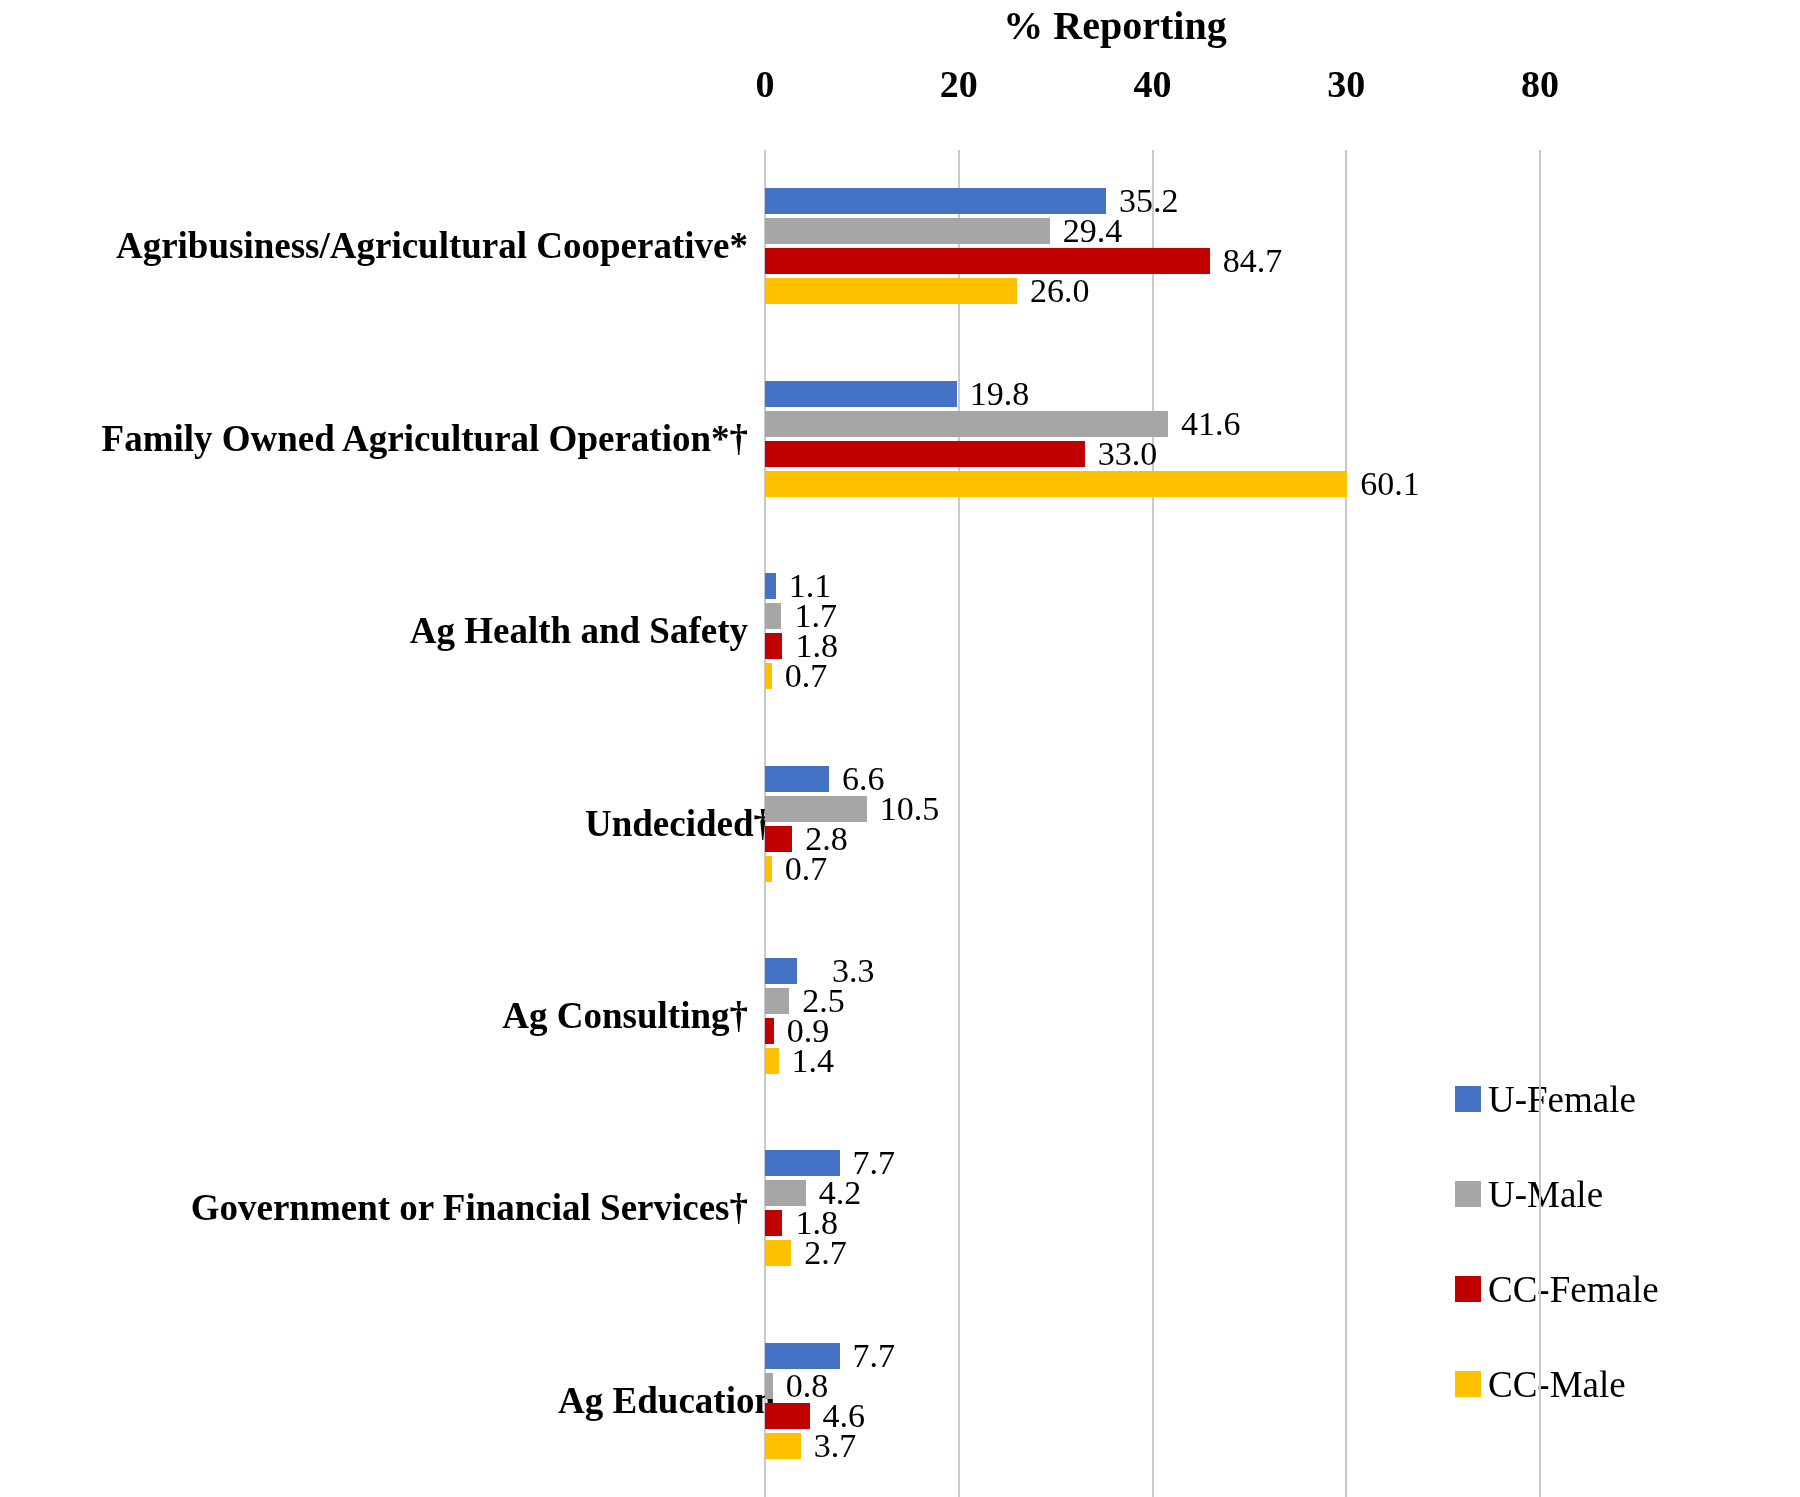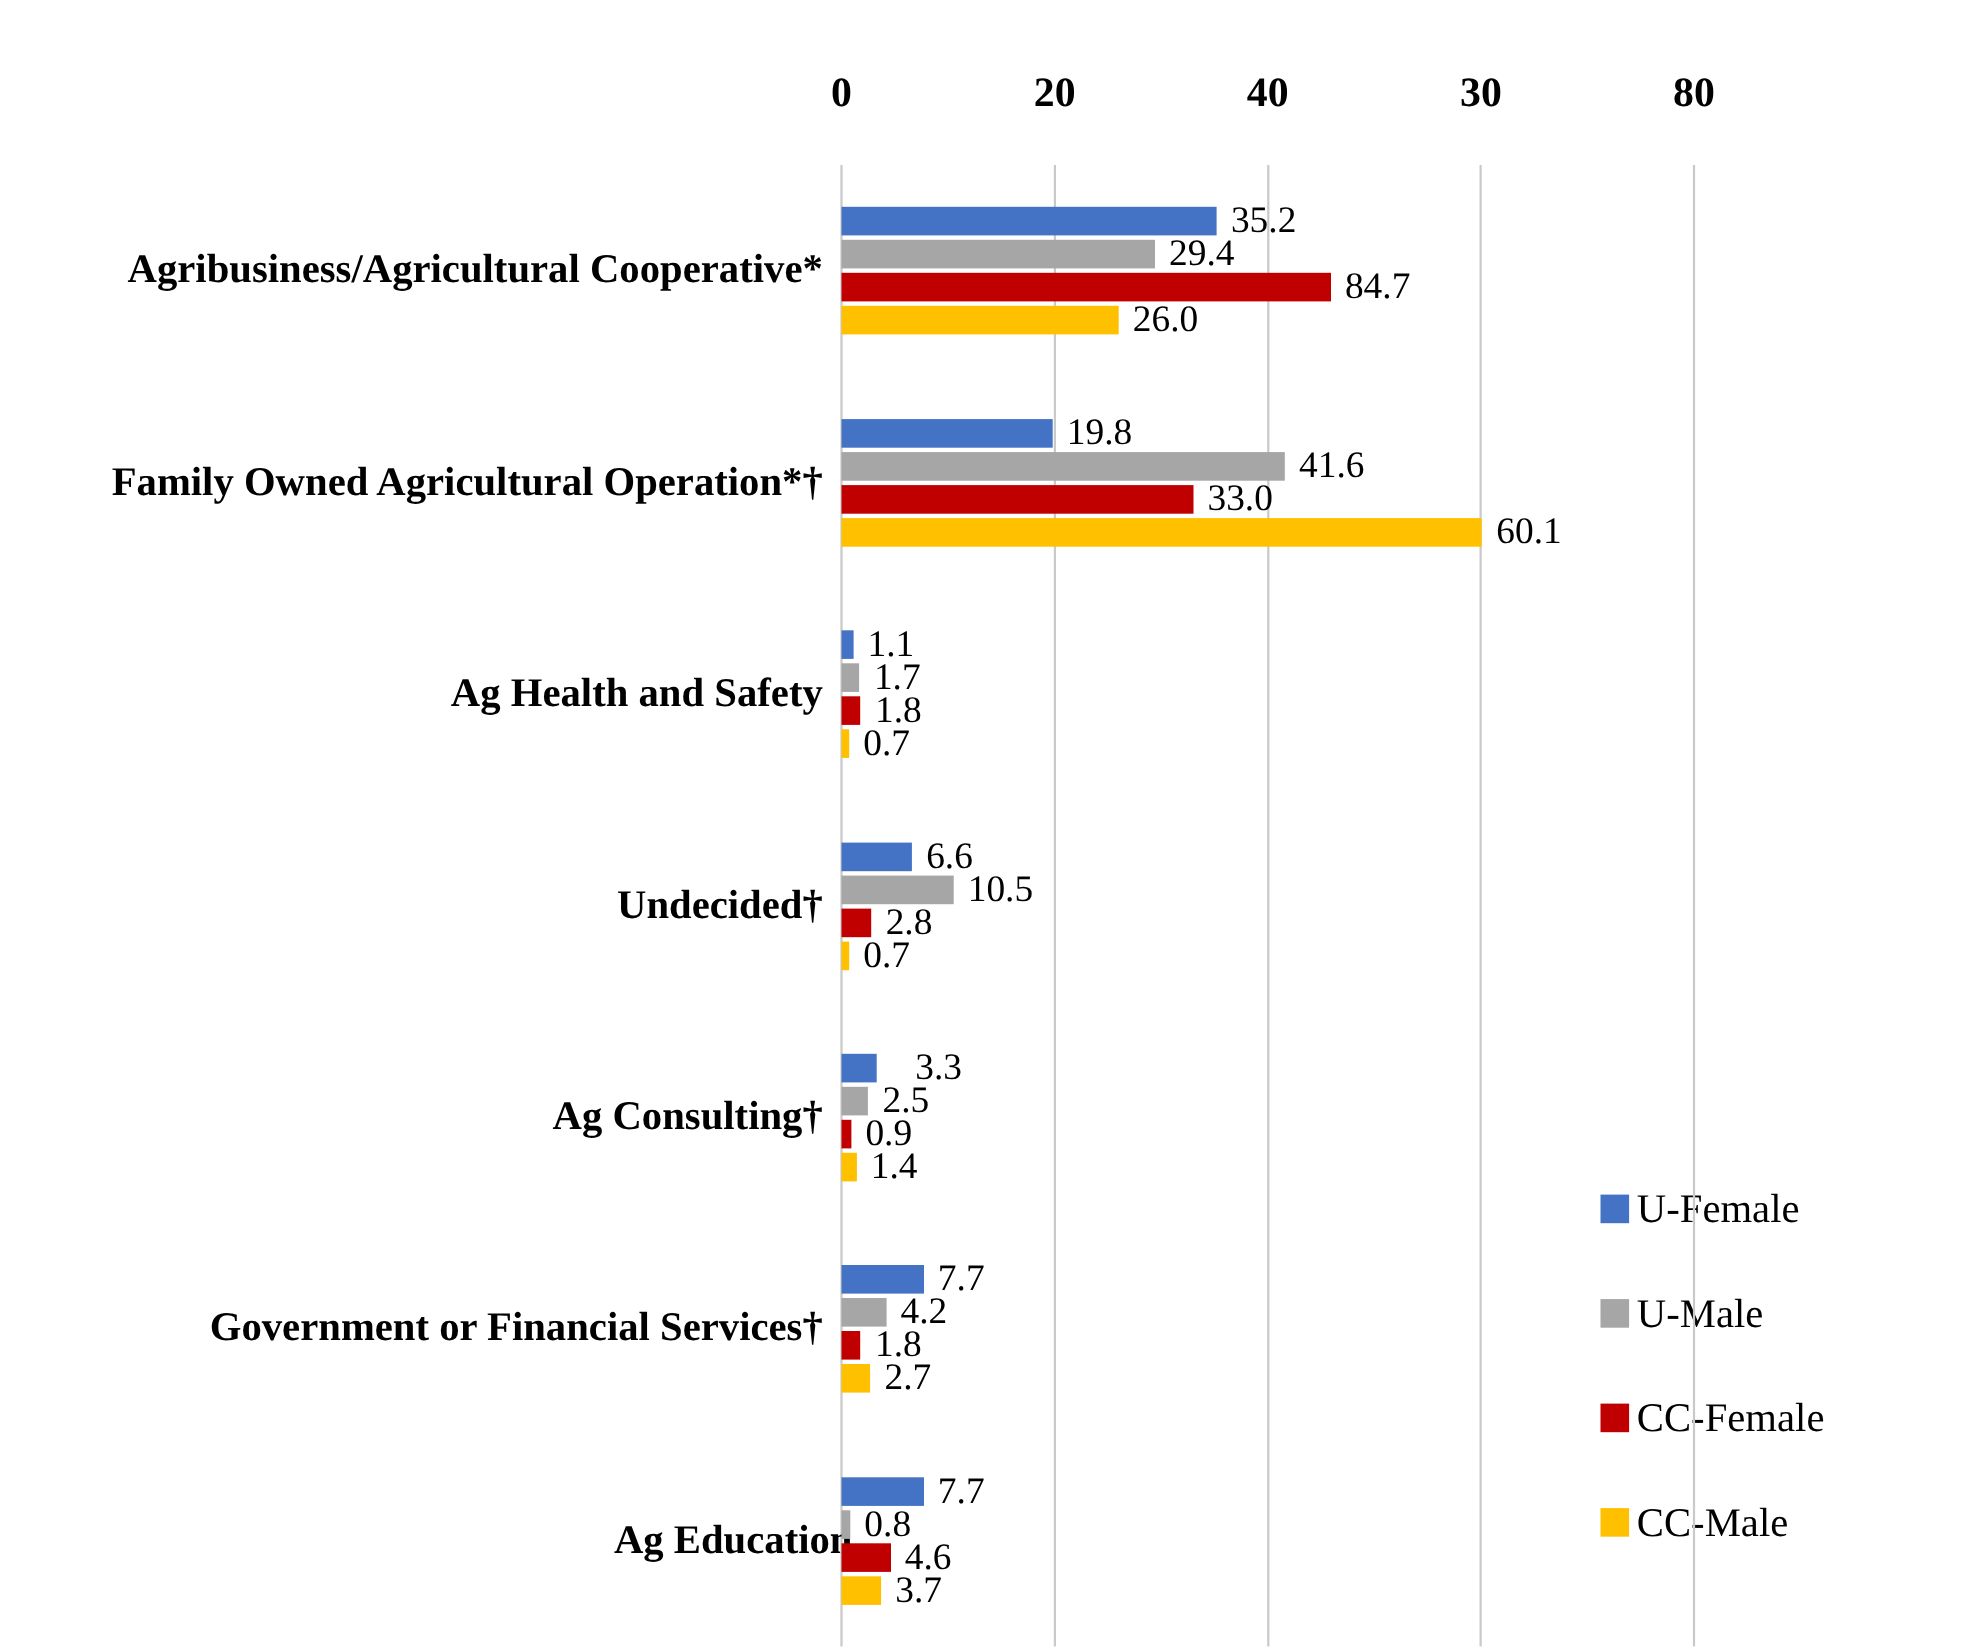--- a/index.html
+++ b/index.html
@@ -55,20 +55,21 @@
   }
   .legend { position: absolute; left: 1455px; top: 1078px; }
   .legend-item { display: flex; align-items: center; height: 42px; margin-bottom: 53px; }
   .swatch { width: 26px; height: 26px; margin-right: 7px; flex: none; }
   .legend-label { font-size: 37px; }
 </style>
 </head>
 <body>
 
 <div id="chart">
+  <div id="title">% Reporting</div>
   <div class="legend" id="legend">
       <div class="legend-item">
         <span class="swatch" style="background: rgb(68, 114, 196);"></span>
         <span class="legend-label">U-Female</span>
       </div>
       <div class="legend-item">
         <span class="swatch" style="background: rgb(166, 166, 166);"></span>
         <span class="legend-label">U-Male</span>
       </div>
       <div class="legend-item">
@@ -110,21 +111,21 @@
     <div class="val-label" style="left: 1360.22px; top: 483.643px;">60.1</div>
     <div class="cat-label" style="top: 631.071px;">Ag Health and Safety</div>
     <div class="bar" style="left: 765px; top: 573.071px; width: 10.6562px; background: rgb(68, 114, 196);"></div>
     <div class="val-label" style="left: 788.656px; top: 586.071px;">1.1</div>
     <div class="bar" style="left: 765px; top: 603.071px; width: 16.4688px; background: rgb(166, 166, 166);"></div>
     <div class="val-label" style="left: 794.469px; top: 616.071px;">1.7</div>
     <div class="bar" style="left: 765px; top: 633.071px; width: 17.4375px; background: rgb(192, 0, 0);"></div>
     <div class="val-label" style="left: 795.438px; top: 646.071px;">1.8</div>
     <div class="bar" style="left: 765px; top: 663.071px; width: 6.78125px; background: rgb(255, 192, 0);"></div>
     <div class="val-label" style="left: 784.781px; top: 676.071px;">0.7</div>
-    <div class="cat-label" style="top: 823.5px;">Undecided†</div>
+    <div class="cat-label" style="top: 823.5px; padding-left: 24px;">Undecided†</div>
     <div class="bar" style="left: 765px; top: 765.5px; width: 63.9375px; background: rgb(68, 114, 196);"></div>
     <div class="val-label" style="left: 841.938px; top: 778.5px;">6.6</div>
     <div class="bar" style="left: 765px; top: 795.5px; width: 101.719px; background: rgb(166, 166, 166);"></div>
     <div class="val-label" style="left: 879.719px; top: 808.5px;">10.5</div>
     <div class="bar" style="left: 765px; top: 825.5px; width: 27.125px; background: rgb(192, 0, 0);"></div>
     <div class="val-label" style="left: 805.125px; top: 838.5px;">2.8</div>
     <div class="bar" style="left: 765px; top: 855.5px; width: 6.78125px; background: rgb(255, 192, 0);"></div>
     <div class="val-label" style="left: 784.781px; top: 868.5px;">0.7</div>
     <div class="cat-label" style="top: 1015.93px;">Ag Consulting†</div>
     <div class="bar" style="left: 765px; top: 957.929px; width: 31.9688px; background: rgb(68, 114, 196);"></div>

